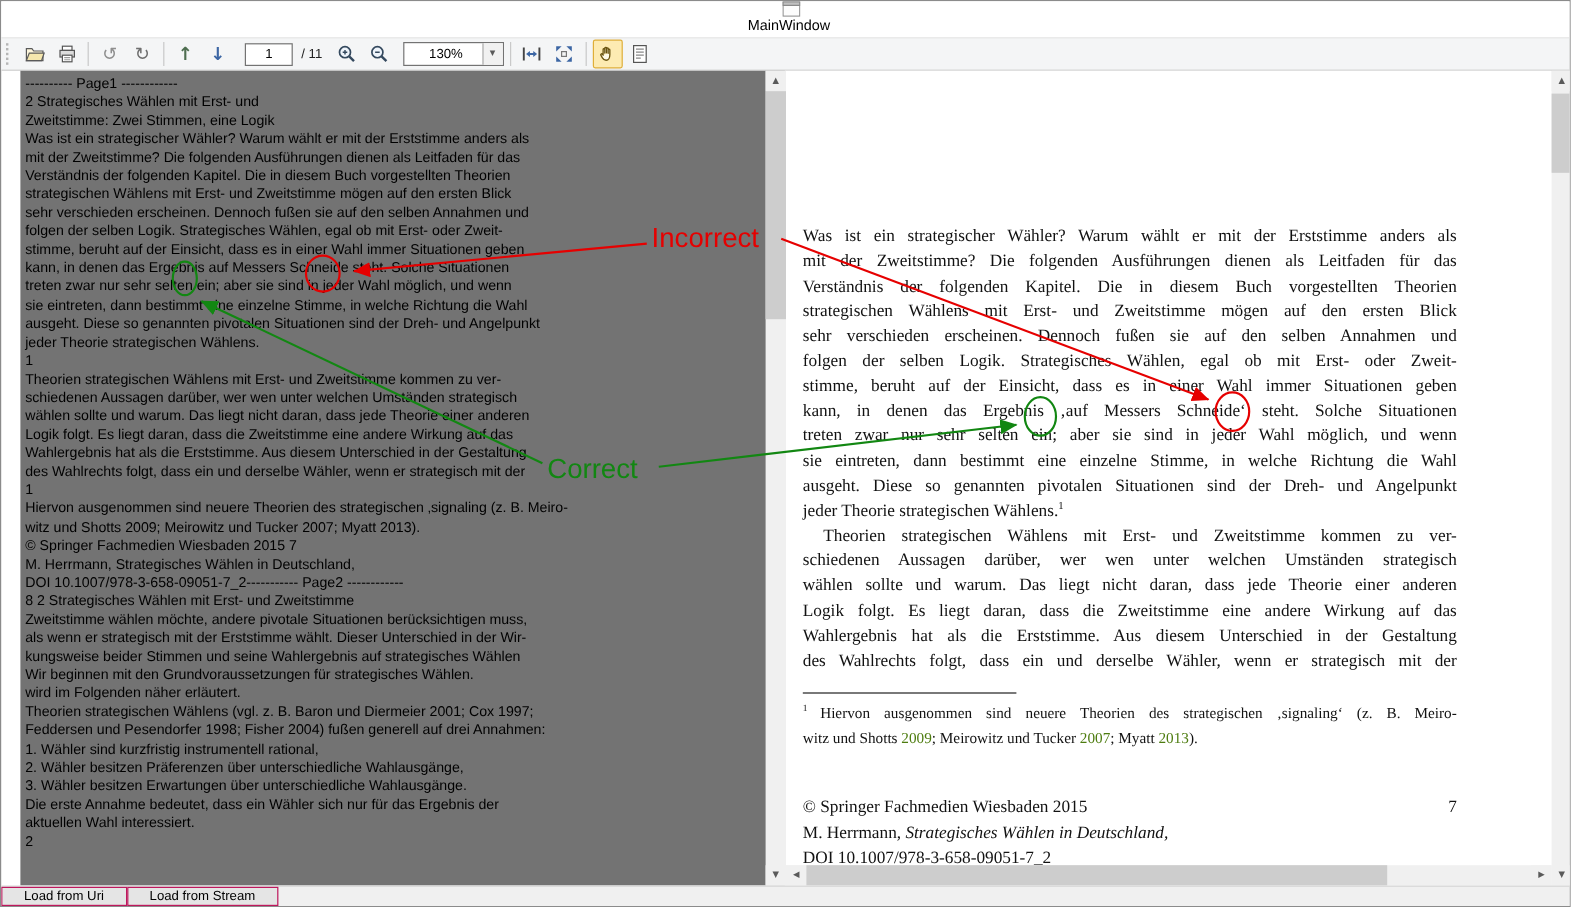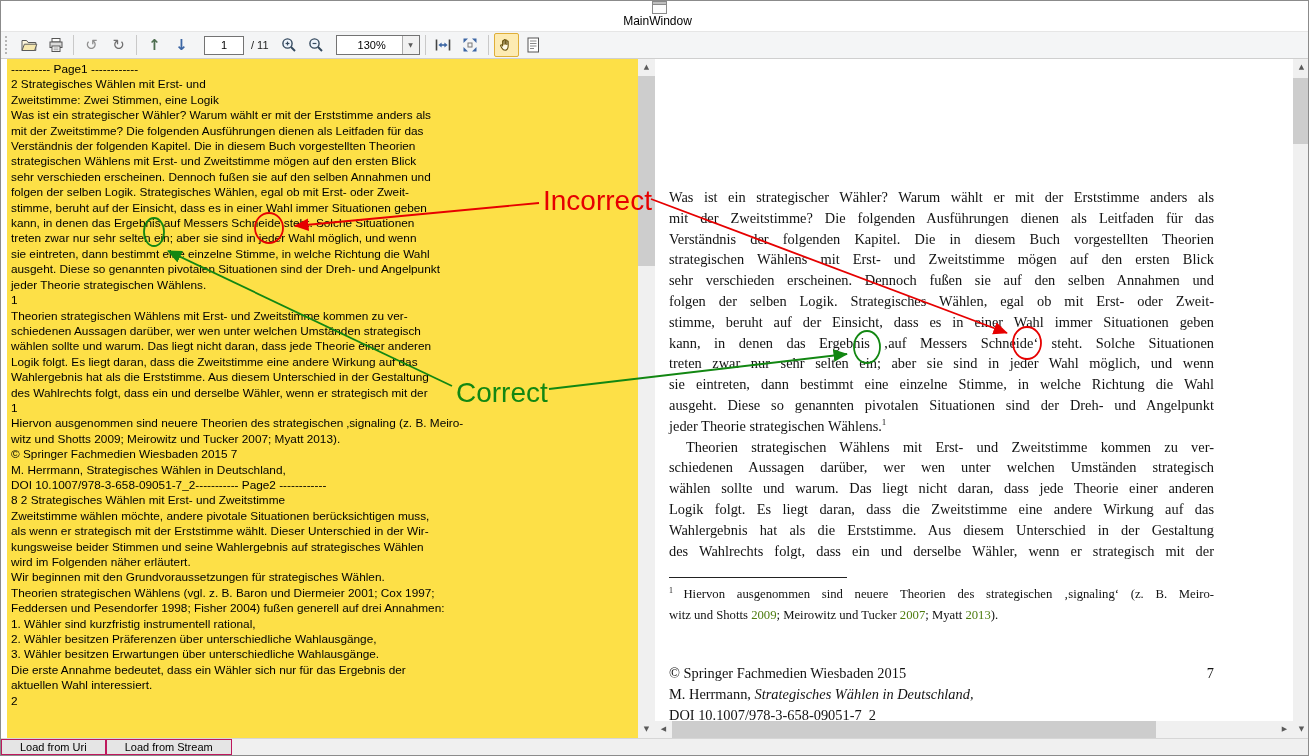--- a/index.html
+++ b/index.html
@@ -30,21 +30,21 @@
   .page-input{width:38px;height:17px;border:1px solid #737373;text-align:center;font-size:11px;
               padding:0;margin-left:8px;font-family:"Liberation Sans",sans-serif;}
   .page-total{font-size:11px;color:#222;margin:0 6px 0 5px;}
   .zoom-combo{width:84px;height:20px;border:1px solid #737373;background:#fff;display:flex;
               align-items:center;margin-left:5px;box-sizing:border-box;}
   .zoom-value{flex:1;font-size:11px;padding-left:21px;color:#000;}
   .zoom-drop{width:16px;height:100%;border-left:1px solid #ababab;background:#f1f1f1;
              display:flex;align-items:center;justify-content:center;font-size:6px;color:#444;}
 
   
-  .left-panel{position:absolute;top:58px;left:6px;width:637px;height:679px;background:#fde047;overflow:hidden;}
+  .left-panel{position:absolute;top:58px;left:16px;width:637px;height:679px;background:#737373;overflow:hidden;}
   .tlines{position:absolute;left:4px;top:3px;}
   .tline{font-size:11.8px;line-height:15.4px;color:#000;white-space:pre;}
 
   .right-panel{position:absolute;top:58px;left:654px;width:638px;height:662px;background:#fff;overflow:hidden;}
   .pdf-text{position:absolute;left:14px;top:128px;width:545px;font-family:"Liberation Serif",serif;color:#121212;}
   .jline{font-size:14.4px;line-height:20.8px;text-align:justify;text-align-last:justify;}
   .jlast{text-align-last:left;}
   .indent{text-indent:17px;}
   .sup{vertical-align:super;font-size:0.62em;line-height:0;}
   .link{color:#4d7c0f;}
@@ -69,21 +69,21 @@
   .hs-thumb{position:absolute;top:0;bottom:0;background:#cdcdcd;}
 
   
   .footer{position:absolute;left:0;right:0;top:737px;bottom:0;background:#f0f0f0;border-top:1px solid #d6d6d6;
           display:flex;align-items:stretch;}
   .footer-btn{height:100%;border:1px solid #be185d;background:#e5e5e5;font-size:11px;padding:0 18px;
               font-family:"Liberation Sans",sans-serif;color:#000;}
 
   
   .overlay{position:absolute;left:0;top:0;pointer-events:none;z-index:40;}
-  .ann-label{position:absolute;font-size:28px;z-index:41;pointer-events:none;}
+  .ann-label{position:absolute;font-size:23px;z-index:41;pointer-events:none;}
   .ann-incorrect{left:542px;top:184px;color:#e60000;}
   .ann-correct{left:455px;top:376px;color:#128712;}
   .rl{stroke:#e60000;stroke-width:1.8;fill:none;}
   .gl{stroke:#128712;stroke-width:1.8;fill:none;}
   .re{stroke:#e60000;stroke-width:1.8;fill:none;}
   .ge{stroke:#128712;stroke-width:1.8;fill:none;}
 </style>
 </head>
 <body>
 
@@ -233,22 +233,22 @@
         <div class="tline">1</div>
         <div class="tline">Hiervon ausgenommen sind neuere Theorien des strategischen ‚signaling (z. B. Meiro-</div>
         <div class="tline">witz und Shotts 2009; Meirowitz und Tucker 2007; Myatt 2013).</div>
         <div class="tline">© Springer Fachmedien Wiesbaden 2015 7</div>
         <div class="tline">M. Herrmann, Strategisches Wählen in Deutschland,</div>
         <div class="tline">DOI 10.1007/978-3-658-09051-7_2----------- Page2 ------------</div>
         <div class="tline">8 2 Strategisches Wählen mit Erst- und Zweitstimme</div>
         <div class="tline">Zweitstimme wählen möchte, andere pivotale Situationen berücksichtigen muss,</div>
         <div class="tline">als wenn er strategisch mit der Erststimme wählt. Dieser Unterschied in der Wir-</div>
         <div class="tline">kungsweise beider Stimmen und seine Wahlergebnis auf strategisches Wählen</div>
+        <div class="tline">Wir beginnen mit den Grundvoraussetzungen für strategisches Wählen.</div>
         <div class="tline">wird im Folgenden näher erläutert.</div>
-        <div class="tline">Wir beginnen mit den Grundvoraussetzungen für strategisches Wählen.</div>
         <div class="tline">Theorien strategischen Wählens (vgl. z. B. Baron und Diermeier 2001; Cox 1997;</div>
         <div class="tline">Feddersen und Pesendorfer 1998; Fisher 2004) fußen generell auf drei Annahmen:</div>
         <div class="tline">1. Wähler sind kurzfristig instrumentell rational,</div>
         <div class="tline">2. Wähler besitzen Präferenzen über unterschiedliche Wahlausgänge,</div>
         <div class="tline">3. Wähler besitzen Erwartungen über unterschiedliche Wahlausgänge.</div>
         <div class="tline">Die erste Annahme bedeutet, dass ein Wähler sich nur für das Ergebnis der</div>
         <div class="tline">aktuellen Wahl interessiert.</div>
         <div class="tline">2</div>
       </div>
   </div>

